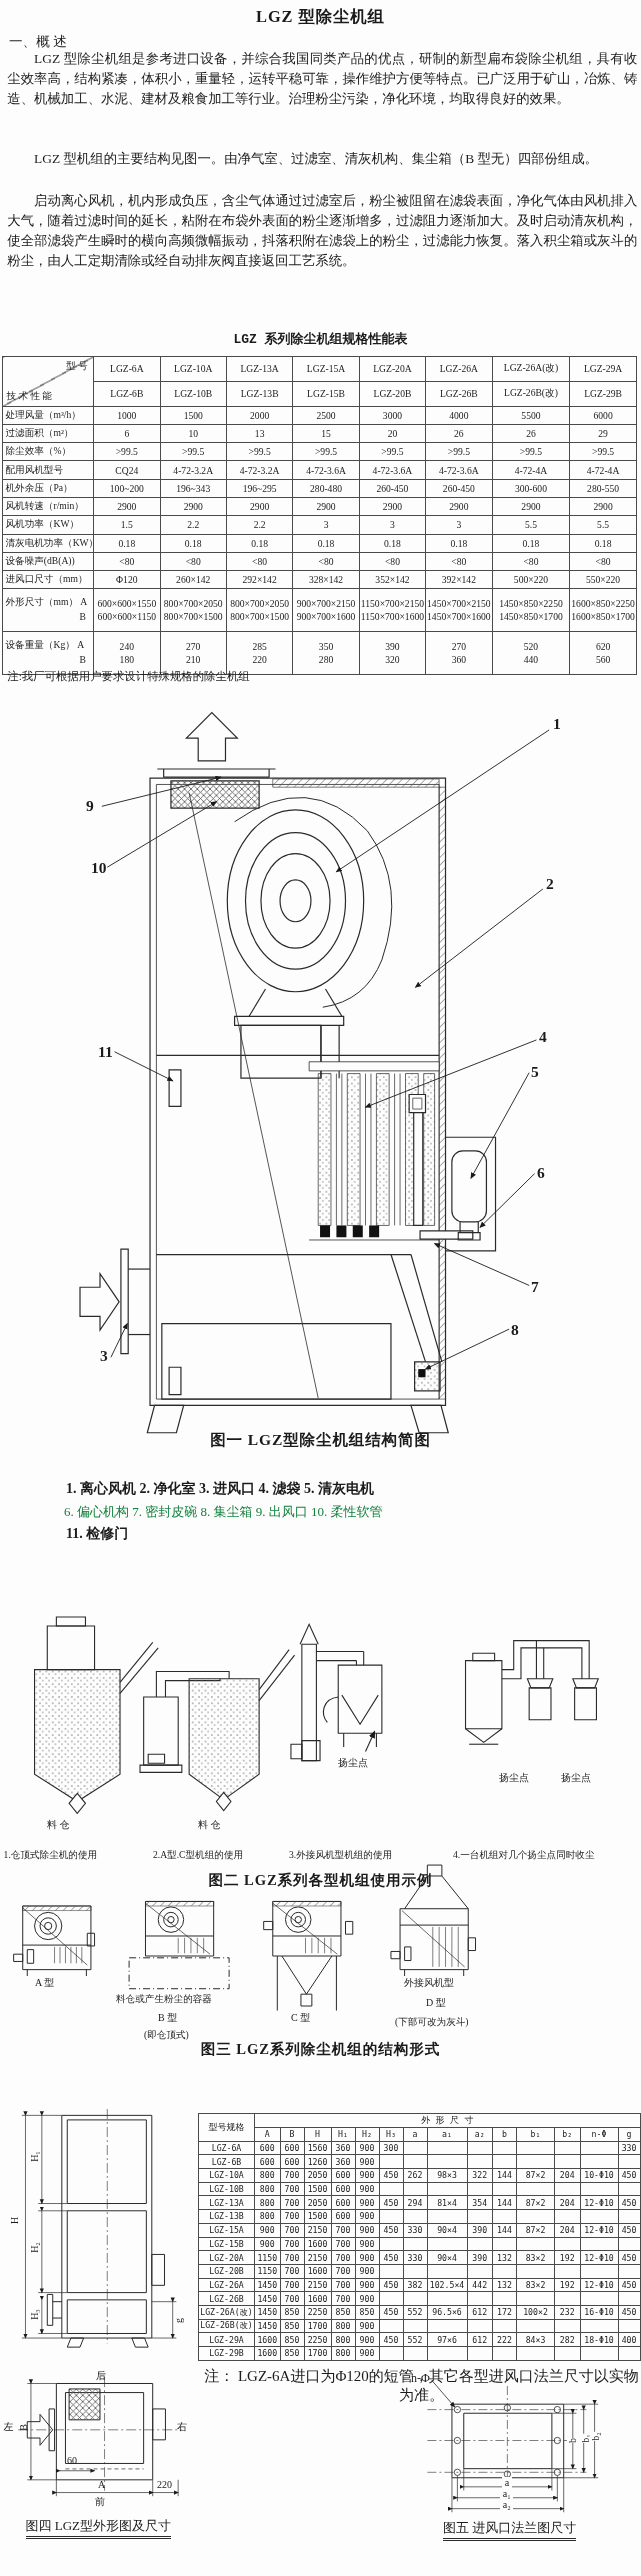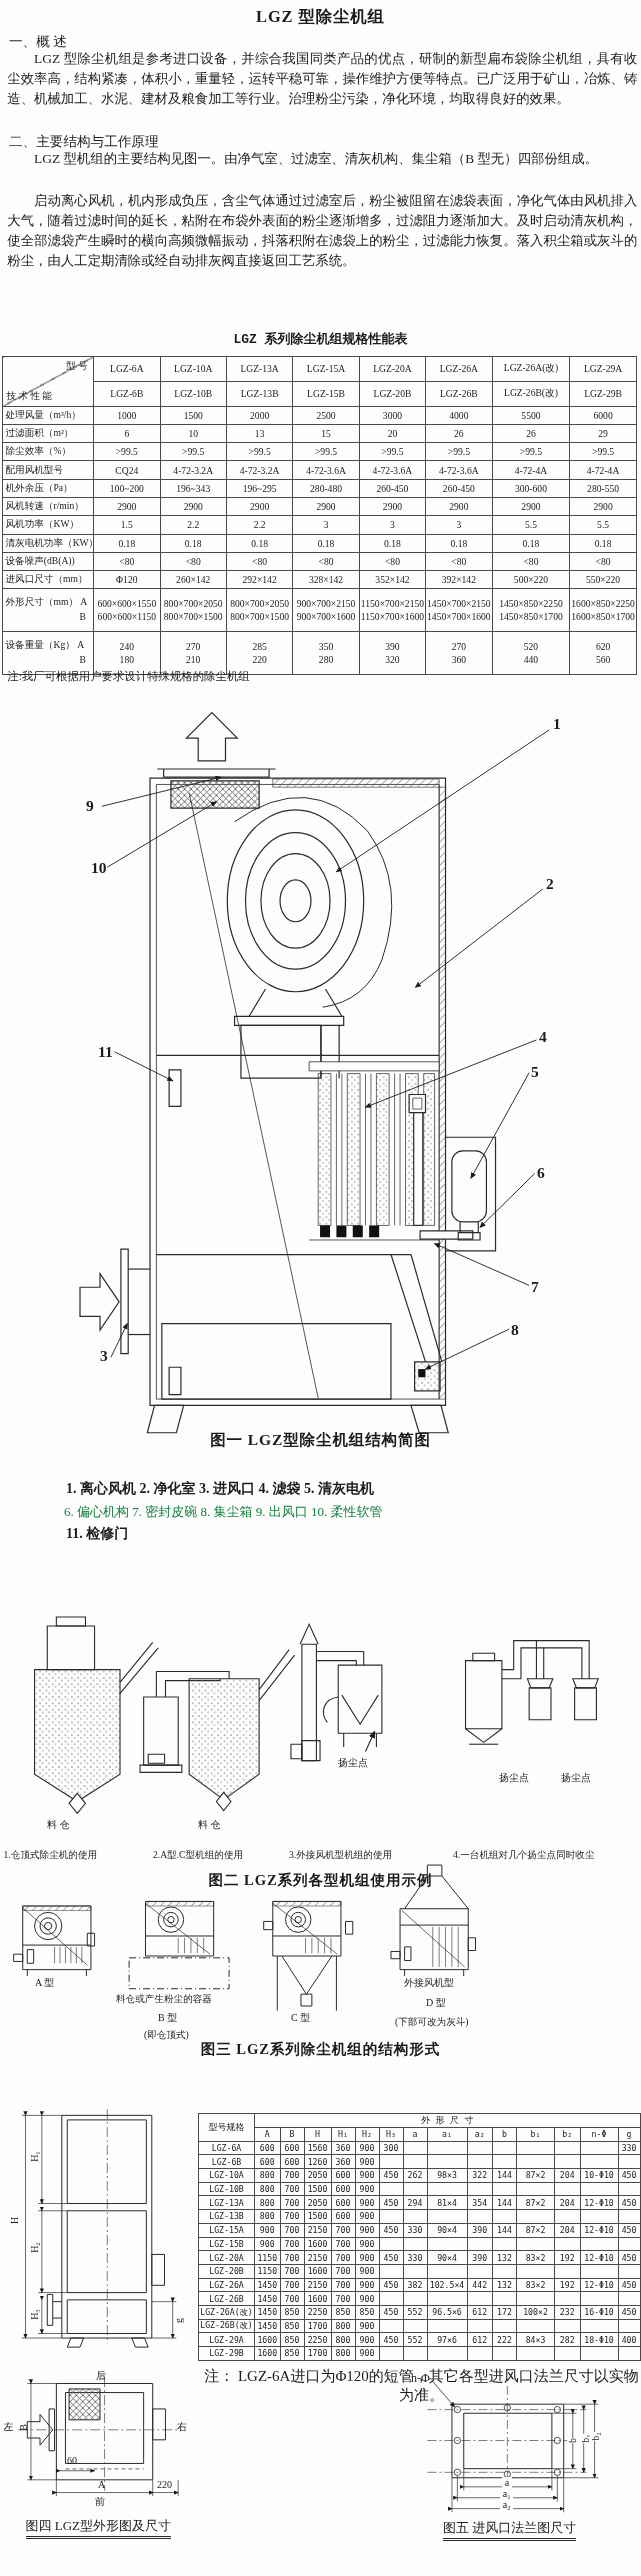--- a/index.html
+++ b/index.html
@@ -46,21 +46,20 @@
   svg *{vector-effect:non-scaling-stroke;}
 </style>
 </head>
 <body>
 
 <div class="page">
 
   <div class="abs ctr doc-title">LGZ 型除尘机组</div>
   <div class="abs sec-head" style="top:33px">一、概  述</div>
   <p class="abs para" style="top:49px">LGZ 型除尘机组是参考进口设备，并综合我国同类产品的优点，研制的新型扁布袋除尘机组，具有收尘效率高，结构紧凑，体积小，重量轻，运转平稳可靠，操作维护方便等特点。已广泛用于矿山，冶炼、铸造、机械加工、水泥、建材及粮食加工等行业。治理粉尘污染，净化环境，均取得良好的效果。</p>
-  <div class="abs sec-head" style="top:133px">二、主要结构与工作原理</div>
   <p class="abs para" style="top:149px">LGZ 型机组的主要结构见图一。由净气室、过滤室、清灰机构、集尘箱（B 型无）四部份组成。</p>
   <p class="abs para" style="top:191px">启动离心风机，机内形成负压，含尘气体通过过滤室后，粉尘被阻留在滤袋表面，净化气体由风机排入大气，随着过滤时间的延长，粘附在布袋外表面的粉尘逐渐增多，过滤阻力逐渐加大。及时启动清灰机构，使全部滤袋产生瞬时的横向高频微幅振动，抖落积附在滤袋上的粉尘，过滤能力恢复。落入积尘箱或灰斗的粉尘，由人工定期清除或经自动排灰阀直接返回工艺系统。</p>
 
   <div class="abs ctr spec-title">LGZ 系列除尘机组规格性能表</div>
   <table class="spec">
     <colgroup>
         <col style="width:88px">
         <col span="6" style="width:64px">
         <col style="width:75px">
         <col style="width:64px">

